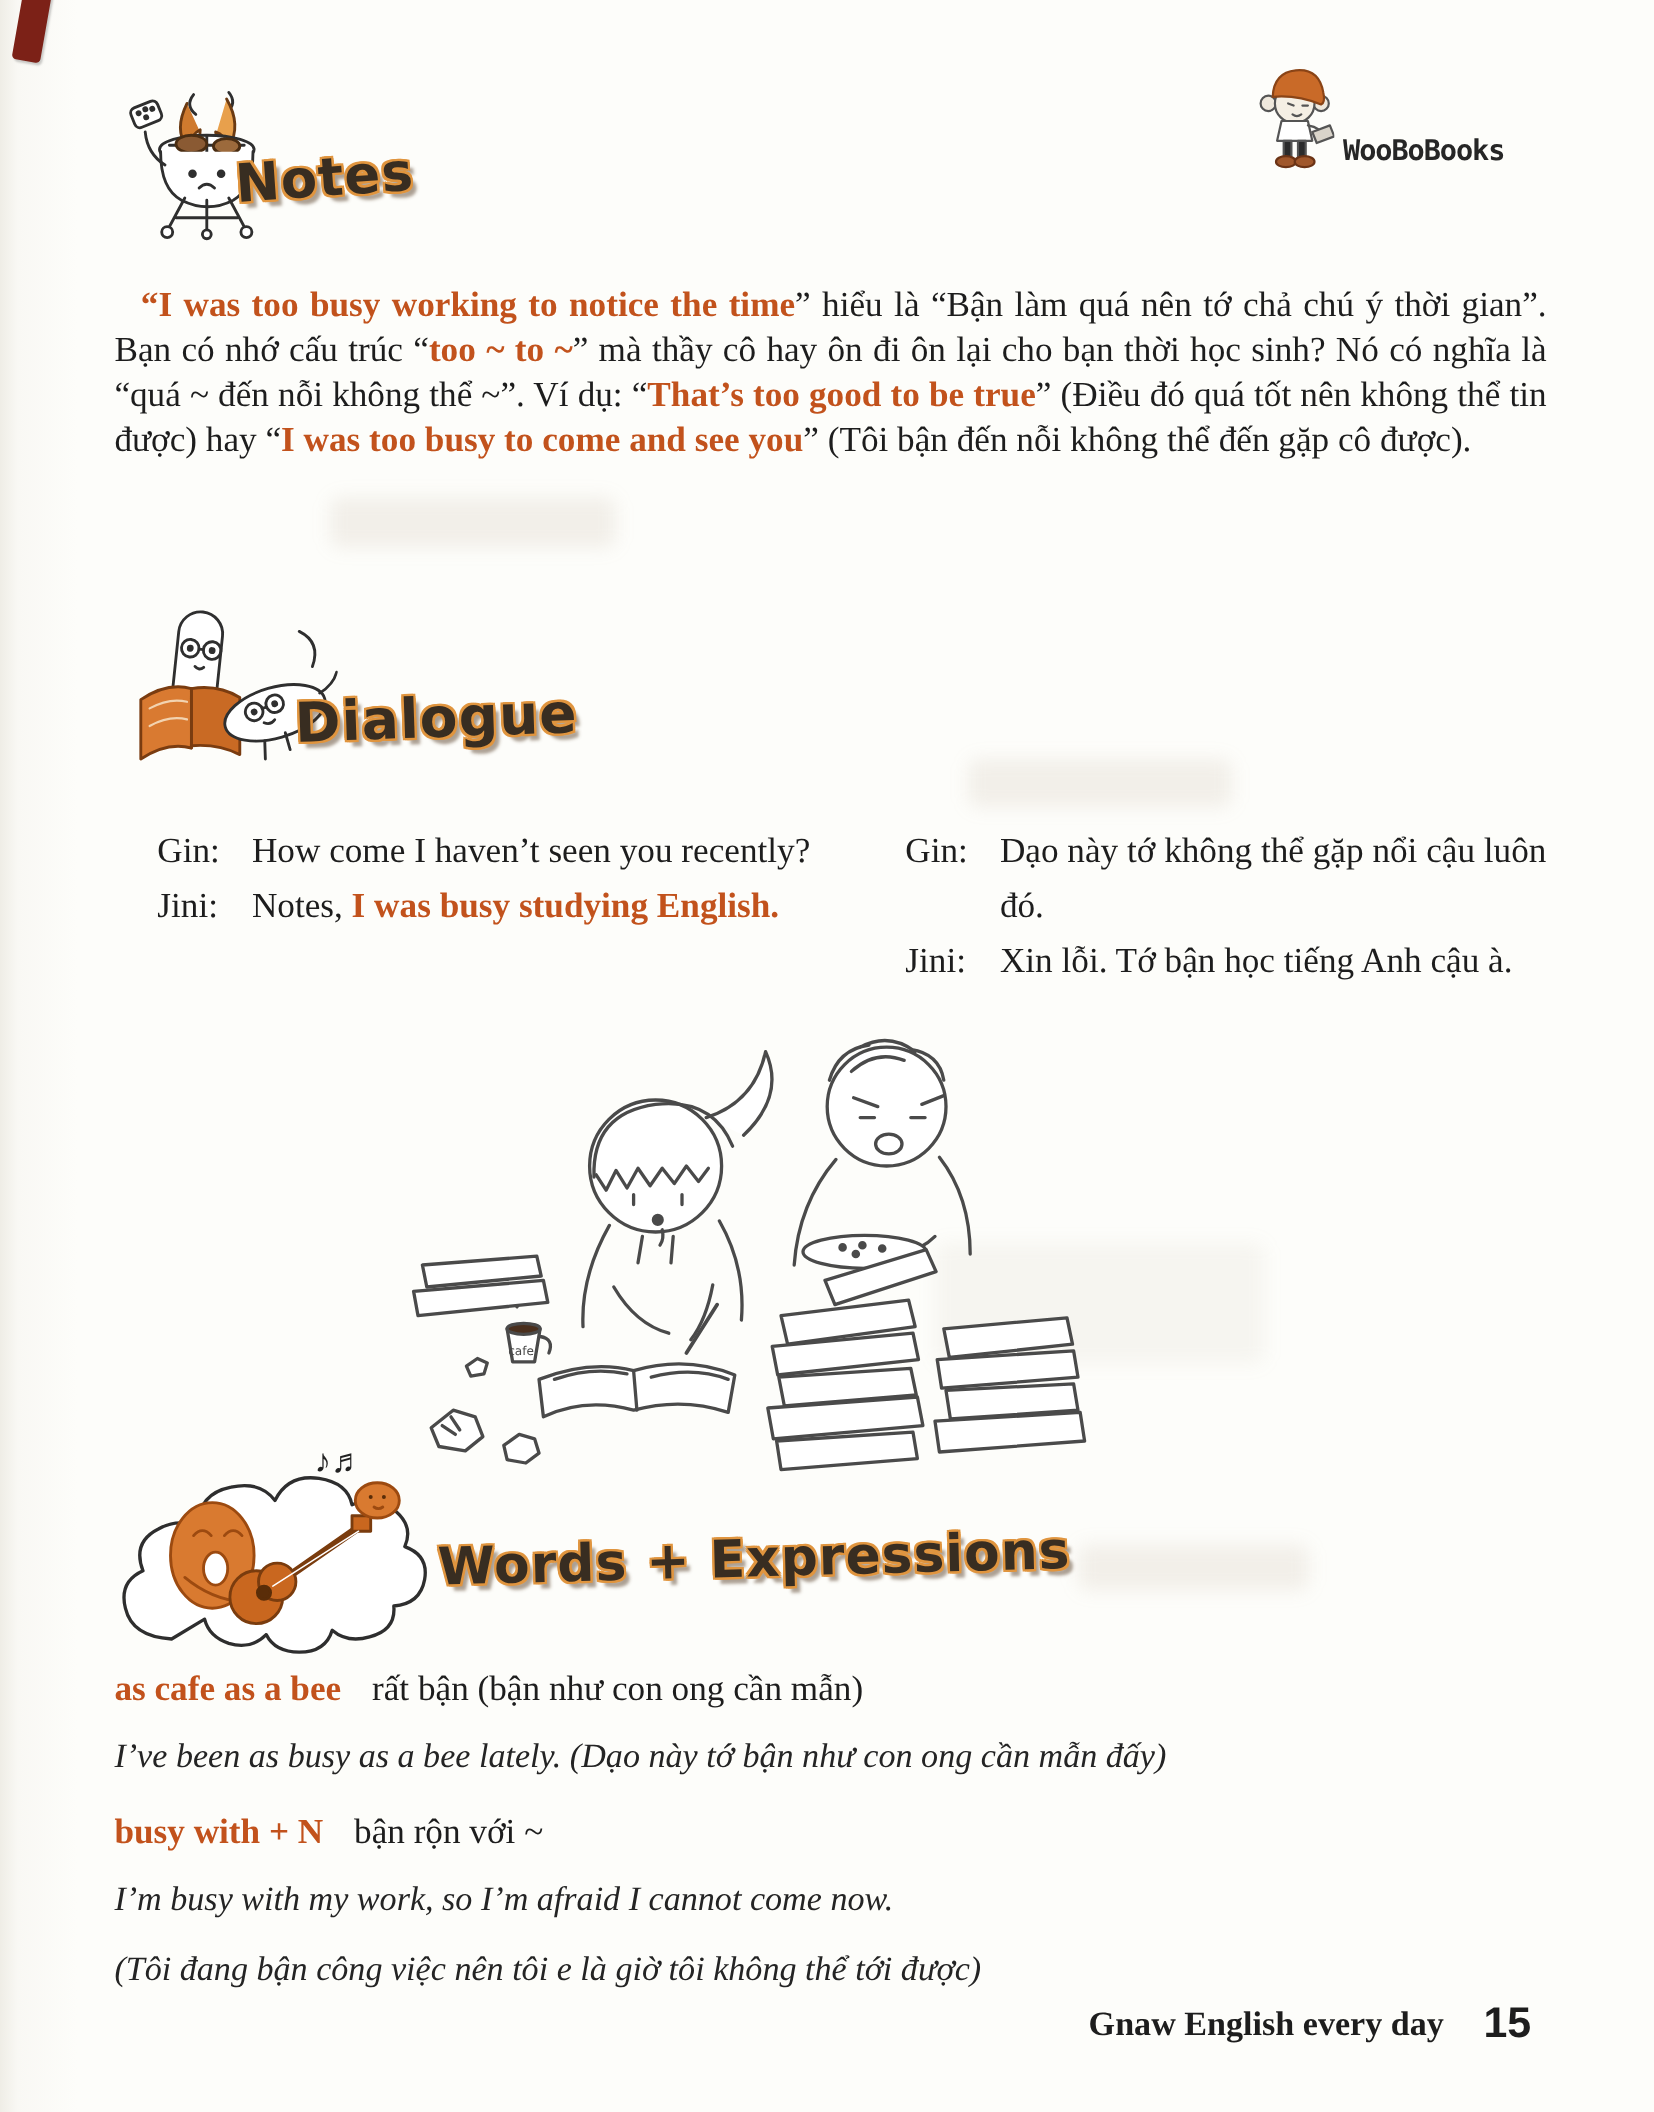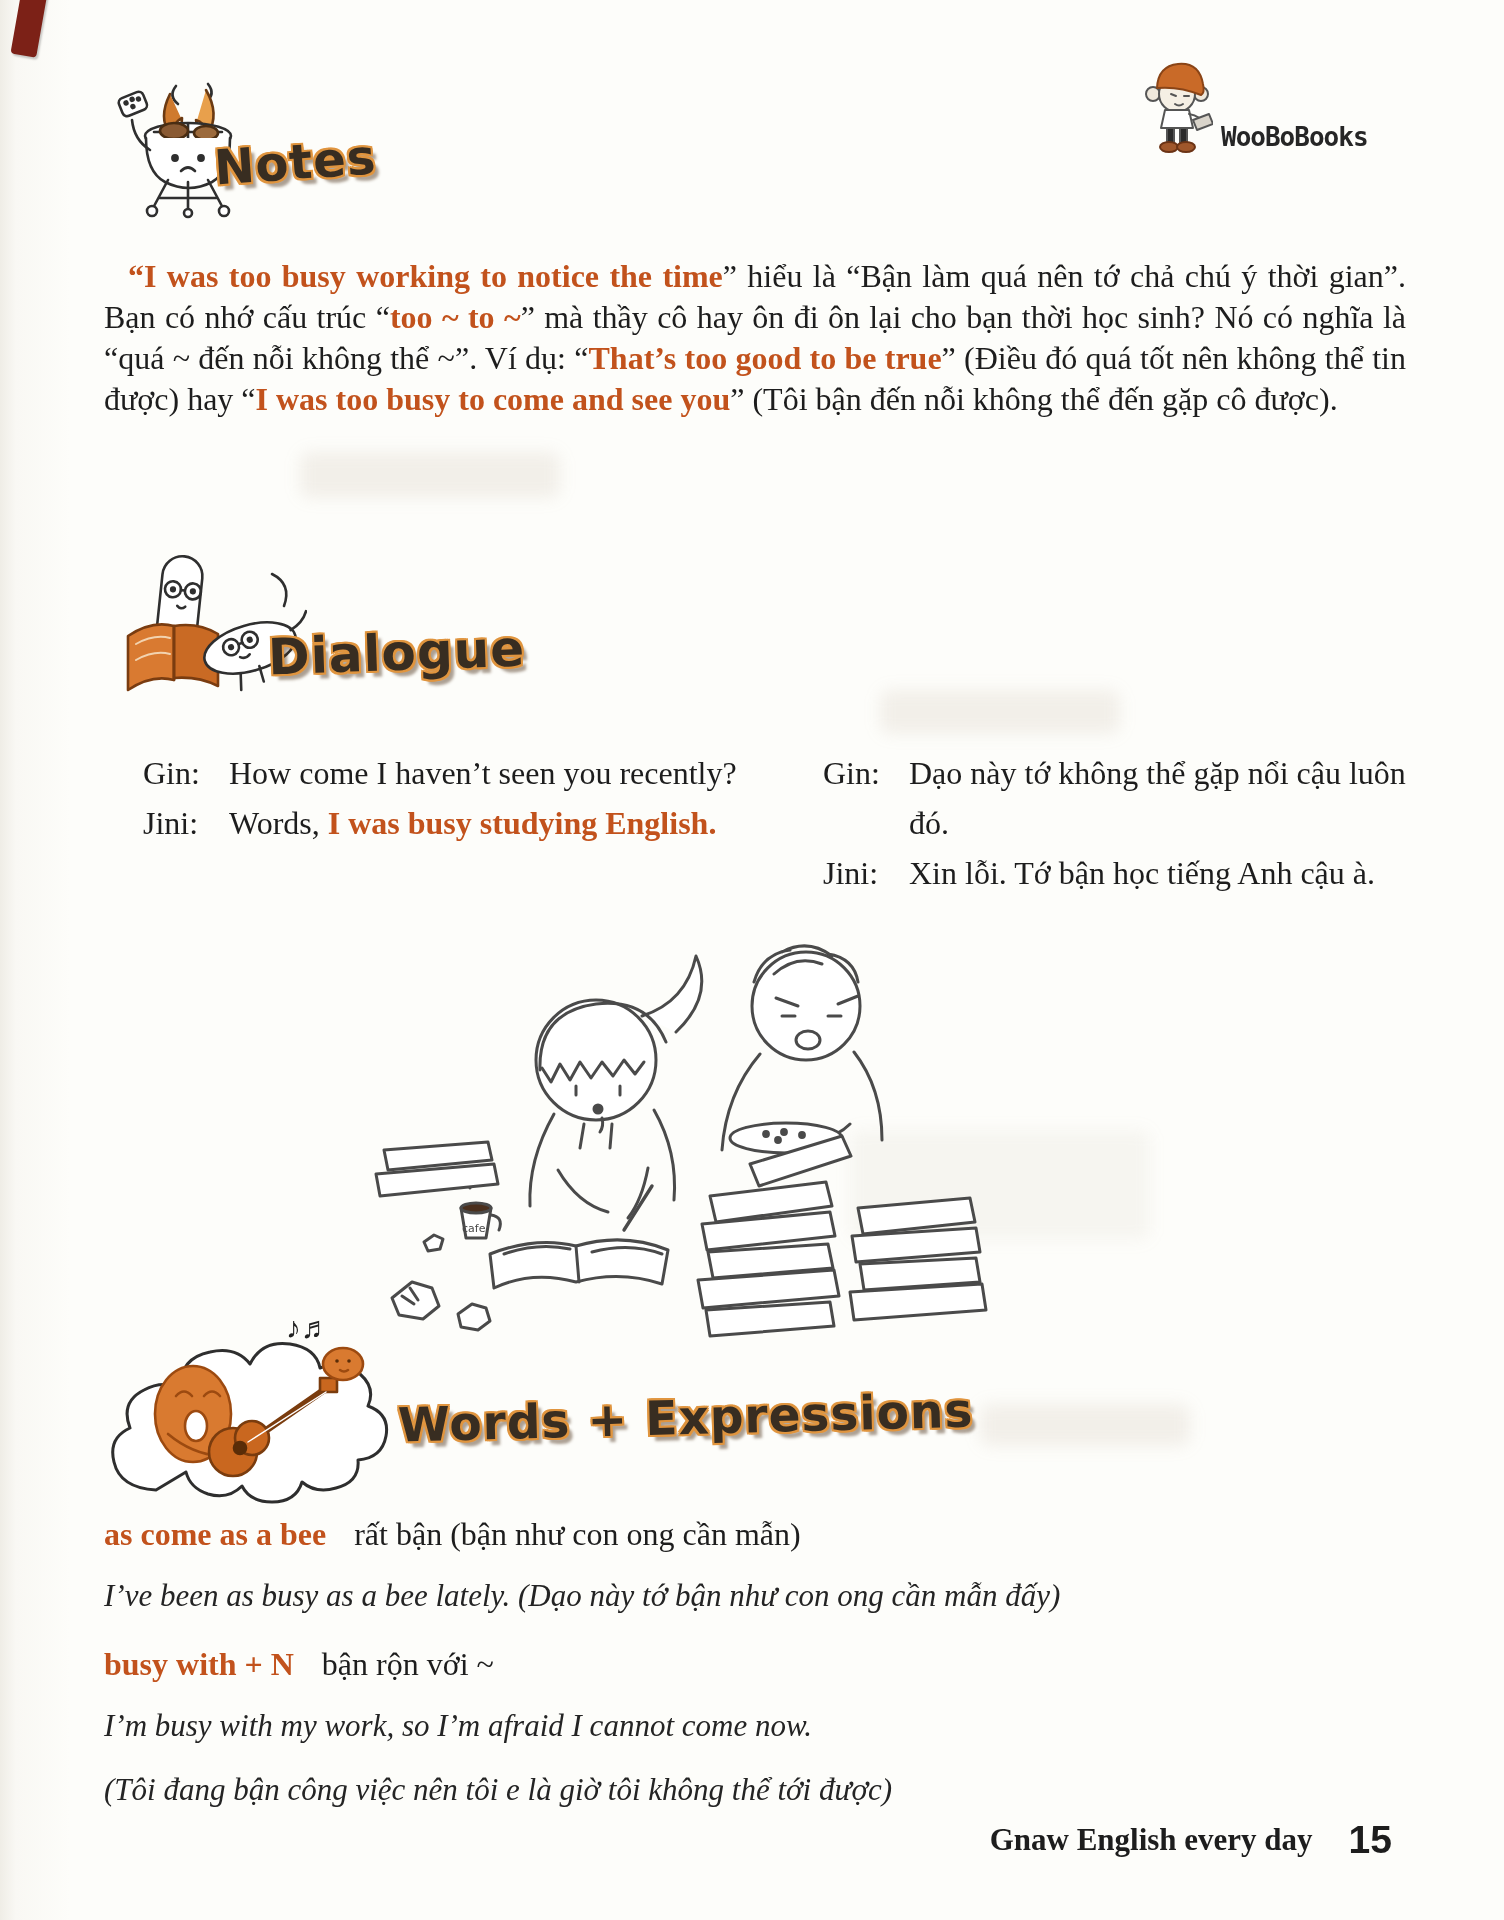--- a/index.html
+++ b/index.html
@@ -160,21 +160,21 @@
   </svg>
   <div class="hx hx-dialogue">Dialogue</div>
 
   <div class="dlg-col dlg-en">
     <div class="dlg-row">
       <span class="dlg-speaker">Gin:</span>
       <span class="dlg-text">How come I haven’t seen you recently?</span>
     </div>
     <div class="dlg-row">
       <span class="dlg-speaker">Jini:</span>
-      <span class="dlg-text"><span>Words, </span><span class="orange">I was busy studying English.</span></span>
+      <span class="dlg-text"><span>Notes, </span><span class="orange">I was busy studying English.</span></span>
     </div>
   </div>
 
   <div class="dlg-col dlg-vi">
     <div class="dlg-row">
       <span class="dlg-speaker">Gin:</span>
       <span class="dlg-text">Dạo này tớ không thể gặp nổi cậu luôn đó.</span>
     </div>
     <div class="dlg-row">
       <span class="dlg-speaker">Jini:</span>
@@ -260,21 +260,21 @@
       <ellipse cx="245" cy="72" rx="20" ry="16" fill="#d97a30"></ellipse>
       <circle cx="239" cy="69" r="1.8" fill="#5a2d08" stroke="none"></circle>
       <circle cx="251" cy="69" r="1.8" fill="#5a2d08" stroke="none"></circle>
       <path d="M242,78 q4,3 8,0"></path>
     </g>
     <text x="188" y="46" font-size="30" fill="#222222">♪♬</text>
   </svg>
   <div class="hx hx-words">Words + Expressions</div>
 
   <div class="w-line wl1">
-    <span class="w-term">as come as a bee</span><span class="w-meaning">rất bận (bận như con ong cần mẫn)</span>
+    <span class="w-term">as cafe as a bee</span><span class="w-meaning">rất bận (bận như con ong cần mẫn)</span>
   </div>
   <div class="w-line wl3">
     <span class="w-term">busy with + N</span><span class="w-meaning">bận rộn với ~</span>
   </div>
   <div class="w-line wl2 w-example">I’ve been as busy as a bee lately. (Dạo này tớ bận như con ong cần mẫn đấy)</div>
   <div class="w-line wl4 w-example">I’m busy with my work, so I’m afraid I cannot come now.</div>
   <div class="w-line wl5 w-example">(Tôi đang bận công việc nên tôi e là giờ tôi không thể tới được)</div>
 
   <div class="footer">
     <span class="footer-title">Gnaw English every day</span>

